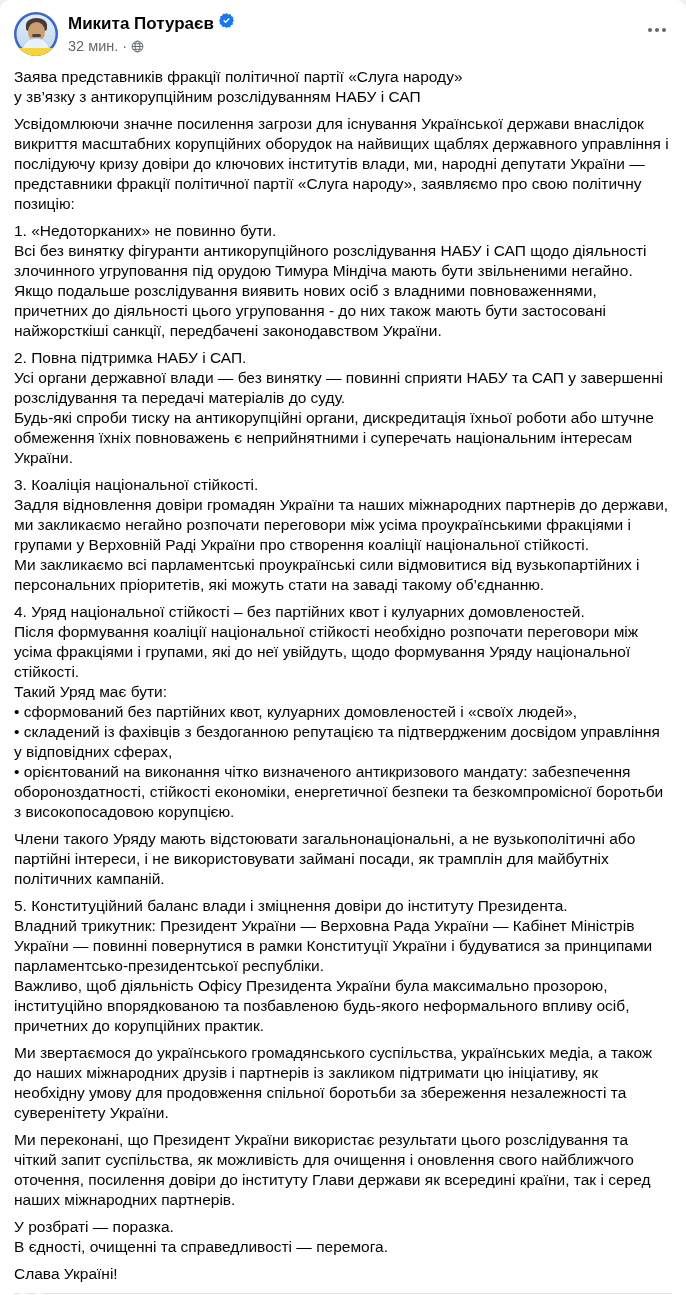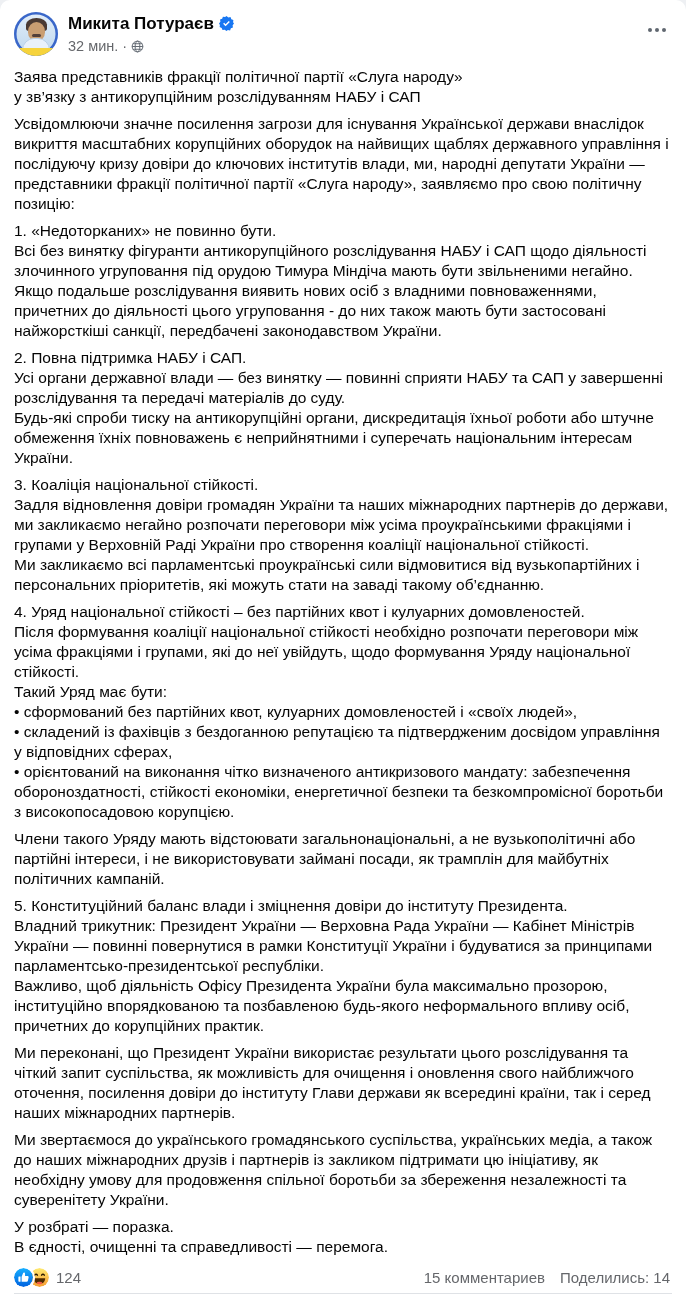--- a/index.html
+++ b/index.html
@@ -34,21 +34,21 @@
     flex: 0 0 auto;
     cursor: pointer;
   }
   .avatar-hair  { position: absolute; top: 6px;  left: 12px; width: 21px; height: 13px; border-radius: 50% 50% 20% 20%; background: #4a3a33; }
   .avatar-face  { position: absolute; top: 10px; left: 14px; width: 17px; height: 19px; border-radius: 50% 50% 46% 46%; background: #c99e72; }
   .avatar-mustache { position: absolute; top: 22px; left: 18px; width: 9px; height: 3px; border-radius: 2px; background: #53403a; }
   .avatar-body  { position: absolute; bottom: 5px; left: 8px; width: 28px; height: 13px; border-radius: 12px 12px 0 0; background: #e9f1fa; border: 1px solid #b8cfe6; }
   .avatar-flag-arc { position: absolute; bottom: 0; left: 0; right: 0; height: 8px; background: #f6d33c; }
 
   .meta { margin-left: 10px; padding-top: 1px; }
-  .author-row { display: flex; align-items: center; gap: 5px; }
+  .author-row { display: flex; align-items: flex-start; gap: 5px; }
   .author-name {
     font-size: 17px; font-weight: 700; color: #050505;
     line-height: 21px; cursor: pointer;
   }
   .verified { width: 15px; height: 15px; display: inline-block; }
   .time-row {
     display: flex; align-items: center; gap: 4px;
     margin-top: 3px; color: #65676b; font-size: 14.5px; line-height: 18px; text-align: center;
   }
   .timestamp { cursor: pointer; }
@@ -148,24 +148,25 @@
     <div class="para">4. Уряд національної стійкості – без партійних квот і кулуарних домовленостей.
 Після формування коаліції національної стійкості необхідно розпочати переговори між усіма фракціями і групами, які до неї увійдуть, щодо формування Уряду національної стійкості.
 Такий Уряд має бути:
 • сформований без партійних квот, кулуарних домовленостей і «своїх людей»,
 • складений із фахівців з бездоганною репутацією та підтвердженим досвідом управління у відповідних сферах,
 • орієнтований на виконання чітко визначеного антикризового мандату: забезпечення обороноздатності, стійкості економіки, енергетичної безпеки та безкомпромісної боротьби з високопосадовою корупцією.</div>
     <div class="para">Члени такого Уряду мають відстоювати загальнонаціональні, а не вузькополітичні або партійні інтереси, і не використовувати займані посади, як трамплін для майбутніх політичних кампаній.</div>
     <div class="para">5. Конституційний баланс влади і зміцнення довіри до інституту Президента.
 Владний трикутник: Президент України — Верховна Рада України — Кабінет Міністрів України — повинні повернутися в рамки Конституції України і будуватися за принципами парламентсько-президентської республіки.
 Важливо, щоб діяльність Офісу Президента України була максимально прозорою, інституційно впорядкованою та позбавленою будь-якого неформального впливу осіб, причетних до корупційних практик.</div>
+    <div class="para">Ми звертаємося до українського громадянського суспільства, українських медіа, а також до наших міжнародних друзів і партнерів із закликом підтримати цю ініціативу, як необхідну умову для продовження спільної боротьби за збереження незалежності та суверенітету України.</div>
     <div class="para">Ми переконані, що Президент України використає результати цього розслідування та чіткий запит суспільства, як можливість для очищення і  оновлення свого найближчого оточення, посилення довіри до інституту Глави держави як всередині країни, так і серед наших міжнародних партнерів.</div>
-    <div class="para">Ми звертаємося до українського громадянського суспільства, українських медіа, а також до наших міжнародних друзів і партнерів із закликом підтримати цю ініціативу, як необхідну умову для продовження спільної боротьби за збереження незалежності та суверенітету України.</div>
     <div class="para">У розбраті — поразка.
 В єдності, очищенні та справедливості — перемога.</div>
+    <div class="para">Слава Україні!</div>
   </div>
 
   <div class="footer">
     <div class="reactions">
       <span class="like-wrap">
         <svg class="reaction-icon" viewBox="0 0 16 16" aria-hidden="true">
           <defs>
             <linearGradient id="likeGrad" x1="0" y1="0" x2="0" y2="1">
               <stop offset="0" stop-color="#18afff"></stop>
                 <stop offset="1" stop-color="#0062df"></stop>

